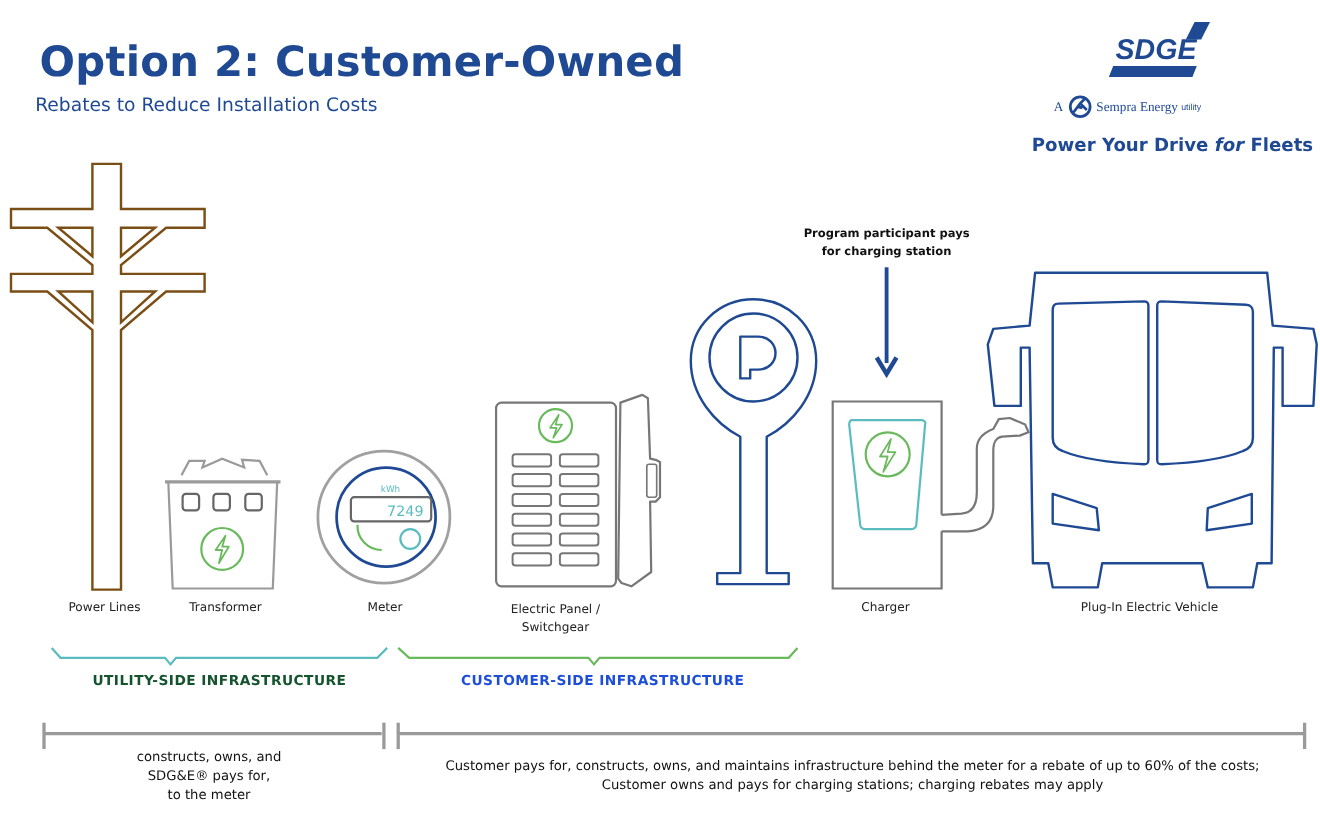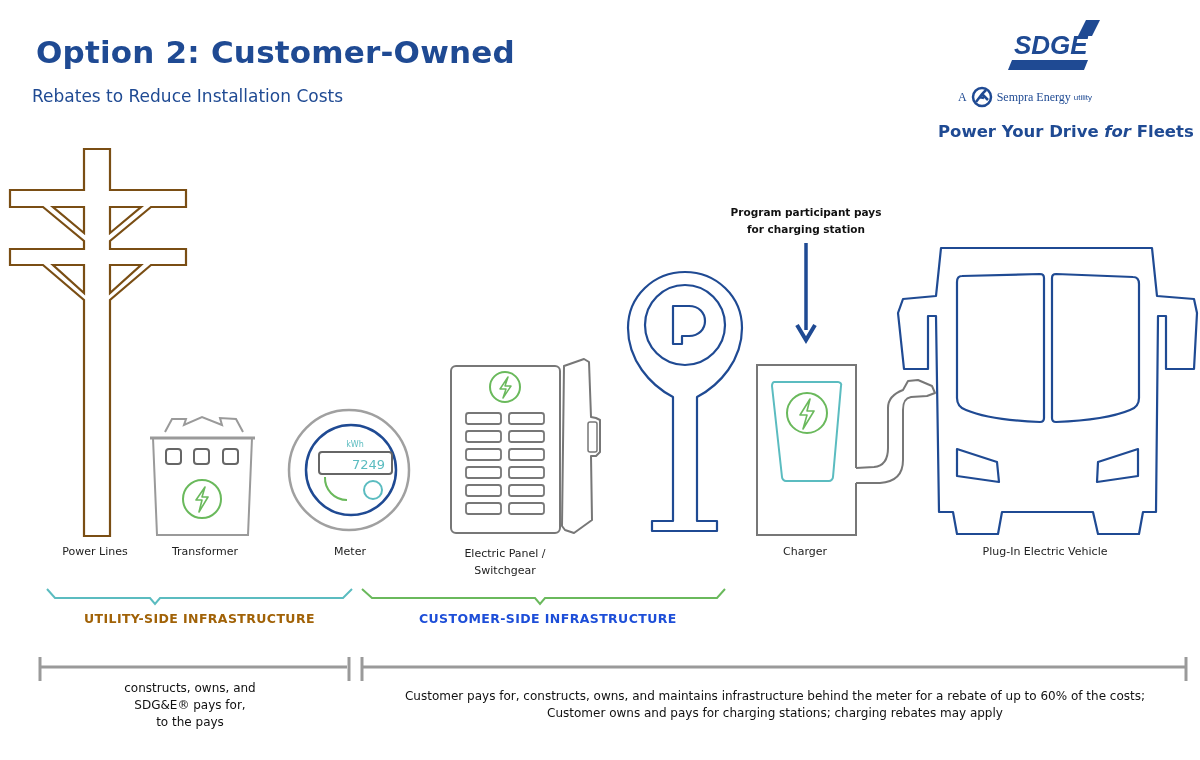--- a/index.html
+++ b/index.html
@@ -1,19 +1,19 @@
 <!DOCTYPE html>
 <html><head>
 <meta charset="utf-8">
 <style>
   html, body { margin: 0; padding: 0; background: #ffffff; }
   body { width: 1200px; height: 760px; position: relative; overflow: hidden;
          font-family: "DejaVu Sans", "Liberation Sans", sans-serif; color: #222; }
   .abs { position: absolute; }
-  #title { left: 36px; top: 34px; font-size: 31px; font-weight: bold; color: #1f4a93; letter-spacing: 0.2px; }
+  #title { left: 36px; top: 34px; font-size: 38px; font-weight: bold; color: #1f4a93; letter-spacing: 0.2px; }
   #subtitle { left: 32px; top: 86px; font-size: 17px; color: #1f4a93; }
   #tagline { left: 926px; top: 122px; font-size: 16.5px; font-weight: bold; color: #1f4a93; margin-left: 12px; }
   #tagline em { font-style: italic; }
   #sempra { left: 958px; top: 85px; font-size: 12px; color: #1f4a93; font-family: "Liberation Serif", serif; display:flex; align-items:center; gap:3px; }
   #sempra .sm { font-size: 8px; font-family: "Liberation Sans", sans-serif; }
   svg.art { position: absolute; left: 0; top: 0; }
   .label { position: absolute; font-size: 11px; color: #222; text-align: center; white-space: nowrap; }
   .callout { position: absolute; font-size: 10.5px; font-weight: bold; color: #111; text-align: center; line-height: 17px; }
   .section { position: absolute; font-size: 12.5px; font-weight: bold; letter-spacing: 0.4px; white-space: nowrap; }
   .note { position: absolute; font-size: 12px; color: #111; text-align: center; line-height: 17px; }
@@ -145,24 +145,24 @@
   <div>Switchgear</div>
 </div>
 <div class="label" style="left:765px;top:545px;width:80px">Charger</div>
 <div class="label" style="left:960px;top:545px;width:170px">Plug-In Electric Vehicle</div>
 
 <div class="callout" style="left:716px;top:204px;width:180px">
   <div>Program participant pays</div>
   <div>for charging station</div>
 </div>
 
-<div class="section" style="left:84px;top:611px;color:#a16207">UTILITY-SIDE INFRASTRUCTURE</div>
+<div class="section" style="left:84px;top:611px;color:#14532d">UTILITY-SIDE INFRASTRUCTURE</div>
 <div class="section" style="left:419px;top:611px;color:#1d4ed8">CUSTOMER-SIDE INFRASTRUCTURE</div>
 
 <div class="note" style="left:60px;top:680px;width:260px">
   <div>constructs, owns, and</div>
   <div>SDG&amp;E® pays for,</div>
-  <div>to the pays</div>
+  <div>to the meter</div>
 </div>
 <div class="note" style="left:370px;top:688px;width:810px">
   <div>Customer pays for, constructs, owns, and maintains infrastructure behind the meter for a rebate of up to 60% of the costs;</div>
   <div>Customer owns and pays for charging stations; charging rebates may apply</div>
 </div>
 
 </body></html>

